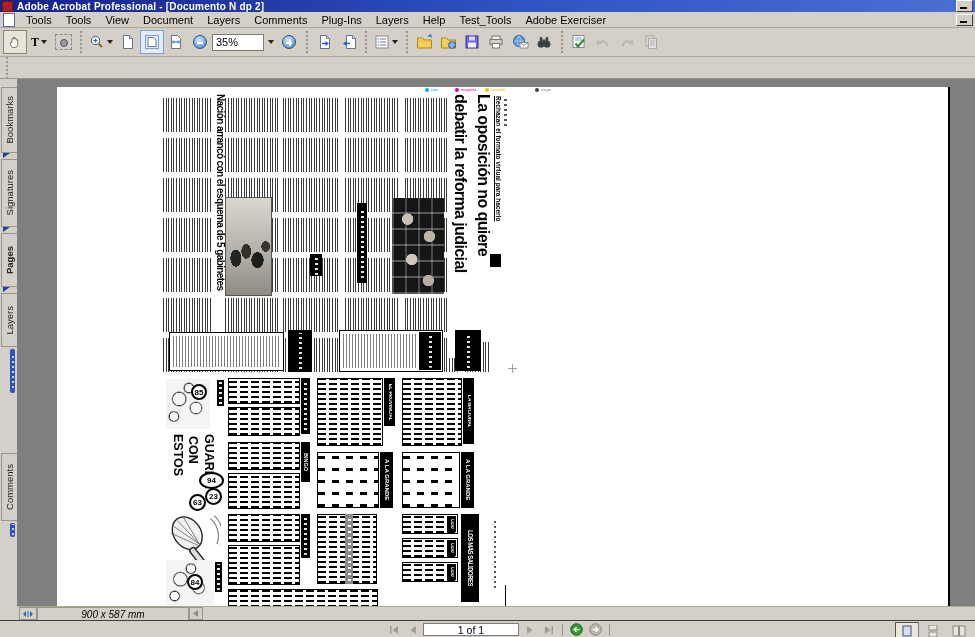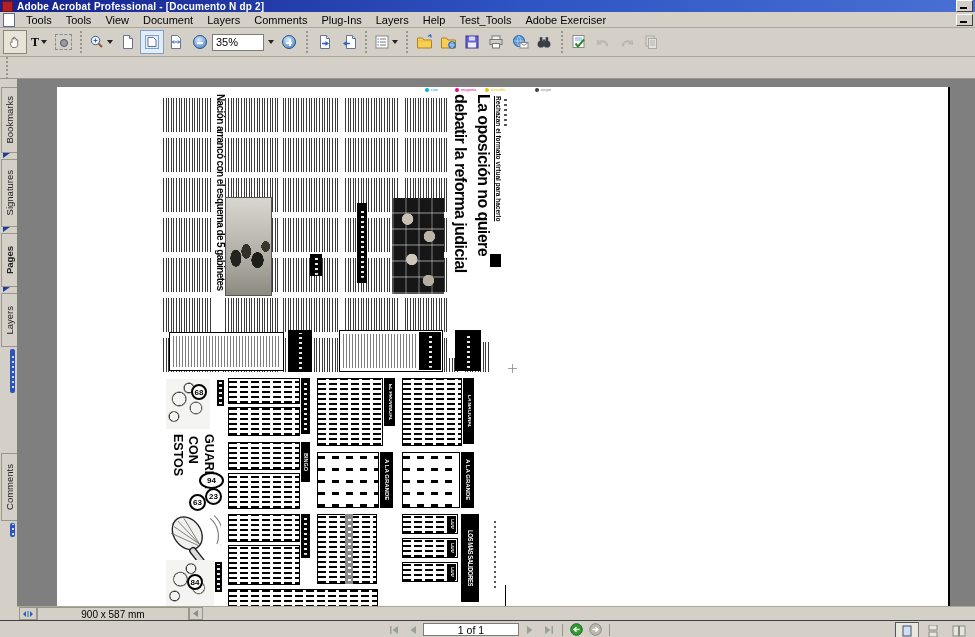--- a/index.html
+++ b/index.html
@@ -55,21 +55,21 @@
             background-image:repeating-linear-gradient(0deg,#cdd9f7 0 2px,transparent 2px 5px);
             background-size:2px 80%;background-position:center;background-repeat:no-repeat;}
   
   #pane{left:17px;top:79px;width:958px;height:541px;background:#7f7f7f;overflow:hidden;}
   #page{position:absolute;left:40px;top:8px;width:893px;height:521px;background:#fff;
         border-right:2px solid #000;border-bottom:2px solid #000;box-sizing:border-box;}
   #panestatus{position:absolute;left:0;bottom:0;width:958px;height:13px;background:#d4d0c8;border-top:1px solid #aca899;
               display:flex;align-items:center;}
   .split-btn{width:16px;height:11px;margin-left:2px;border:1px solid #9a968a;display:flex;align-items:center;justify-content:center;background:#d4d0c8;}
   .sizebox{width:150px;height:12px;border:1px solid #9a968a;border-bottom:none;background:#d4d0c8;
-           display:flex;align-items:center;justify-content:center;font-size:10px;}
+           display:flex;align-items:center;justify-content:center;font-size:10px;font-style:italic;}
   .mini-arr{width:12px;height:11px;border:1px solid #9a968a;background:#d4d0c8;display:flex;align-items:center;justify-content:center;}
   
   #footer{left:0;top:620px;width:975px;height:17px;background:#d4d0c8;border-top:1px solid #404040;}
   .navcluster{position:absolute;left:385px;top:2px;display:flex;align-items:center;gap:2px;}
   .fbtn{width:17px;height:13px;display:flex;align-items:center;justify-content:center;}
   .pginput{width:96px;height:13px;border:1px solid #7f7c73;background:#fff;font:10.5px "Liberation Sans",sans-serif;
            text-align:center;padding:0;box-sizing:border-box;}
   .fsep{width:1px;height:12px;background:#9a968a;margin:0 3px;}
   .laycluster{position:absolute;right:4px;top:1px;display:flex;gap:2px;}
   .laybtn{width:22px;height:15px;border:1px solid transparent;display:flex;align-items:center;justify-content:center;}
@@ -375,21 +375,21 @@
       </div>
 
       <svg class="abs" style="left:451px;top:277px" width="9" height="9">
         <path d="M4.5 0v9M0 4.5h9" stroke="#8a8a8a" stroke-width=".8"></path>
         </svg>
 
       <div class="abs" style="left:108px;top:291px;width:332px;height:232px">
 
         <div class="abs sketch" style="left:1px;top:1px;width:44px;height:50px"></div>
         <div class="abs wdash" style="left:52px;top:2px;width:7px;height:26px"></div>
-        <span class="abs ncirc" style="left:26px;top:6px;width:16px;height:16px;font-size:8px">68</span>
+        <span class="abs ncirc" style="left:26px;top:6px;width:16px;height:16px;font-size:8px">85</span>
         <span class="abs vt" style="left:36px;top:56px;width:14px;height:62px;font-size:12.5px;font-weight:bold">GUARDA</span>
         <span class="abs vt" style="left:21px;top:58px;width:13px;height:32px;font-size:12.5px;font-weight:bold">CON</span>
         <span class="abs vt" style="left:5px;top:56px;width:14px;height:46px;font-size:12.5px;font-weight:bold">ESTOS</span>
         <span class="abs ncirc" style="left:34px;top:94px;width:25px;height:17px;font-size:8px">94</span>
         <span class="abs ncirc" style="left:40px;top:110px;width:17px;height:17px;font-size:8px">23</span>
         <span class="abs ncirc" style="left:24px;top:116px;width:17px;height:17px;font-size:8px">63</span>
         <svg class="abs" style="left:2px;top:134px" width="54" height="64" viewBox="0 0 40 46">
           <ellipse cx="15" cy="15" rx="10" ry="13" transform="rotate(-35 15 15)" fill="#f0f0ee" stroke="#222"></ellipse>
           <path d="M5 10l19 13M8 6l16 17M12 3l12 20M3 15l20 9" stroke="#666" stroke-width=".6"></path>
           <rect x="20" y="25" width="4.5" height="15" rx="2" transform="rotate(-38 22 32)" fill="#ddd" stroke="#222"></rect>

